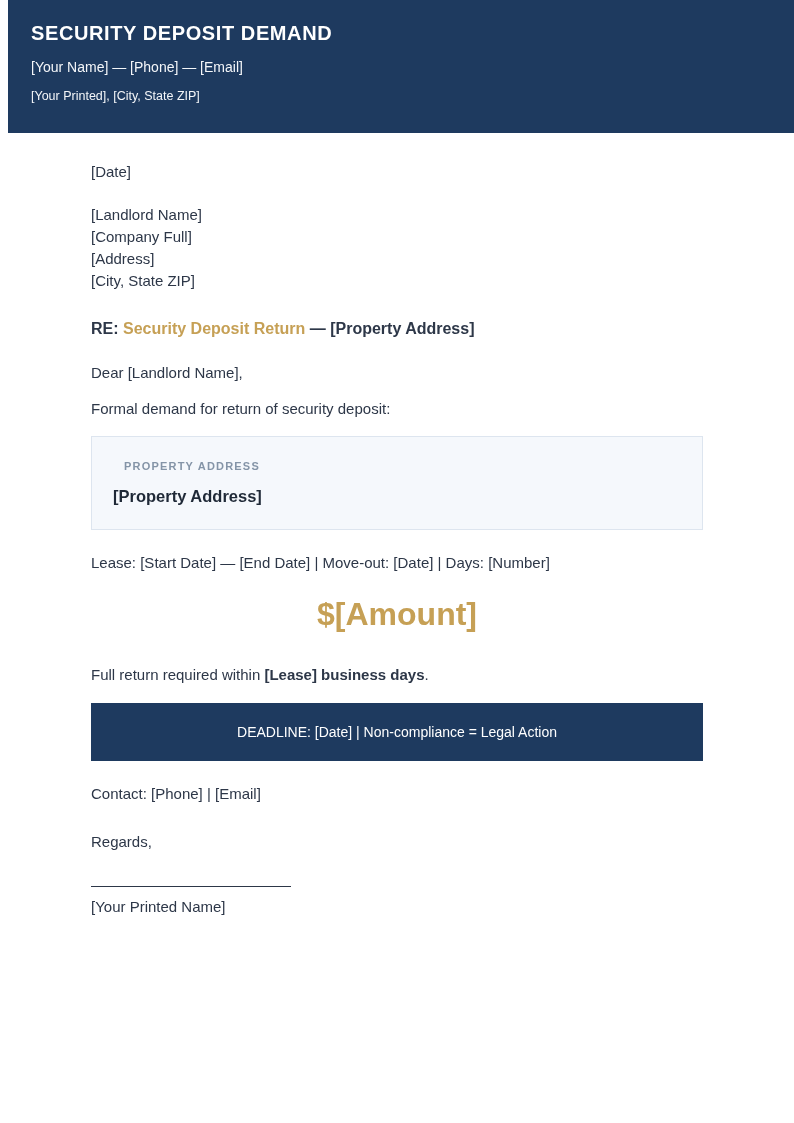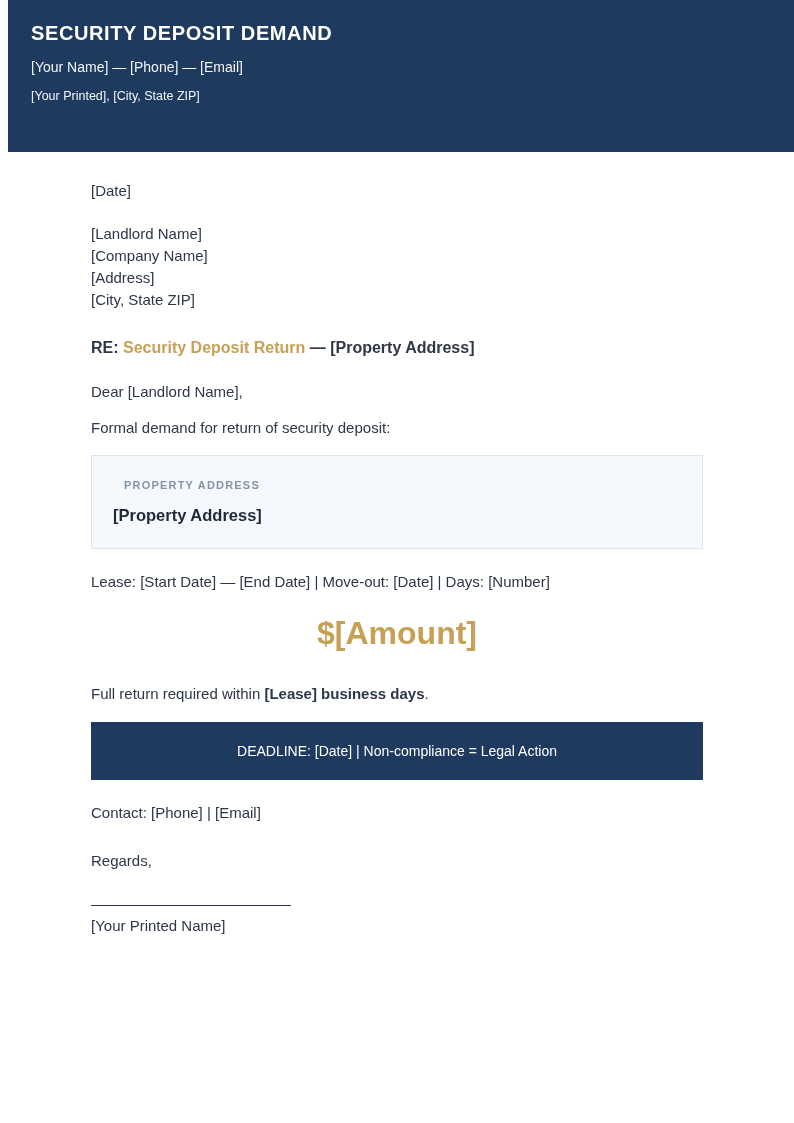--- a/index.html
+++ b/index.html
@@ -9,21 +9,21 @@
     height: 1123px;
     font-family: "Liberation Sans", sans-serif;
     color: var(--text, #2d3748);
     position: relative;
     overflow: hidden;
   }
 
   
   .letterhead {
     margin-left: 8px;            
-    height: 152px;
+    height: 133px;
     background: var(--navy, #1e3a5f);
     color: #ffffff;
     padding: 22px 24px 0 23px;
   }
   .letterhead h1 {
     font-size: 20px;
     font-weight: bold;
     letter-spacing: 0.6px;
     color: #ffffff;
   }
@@ -123,21 +123,21 @@
   <h1>SECURITY DEPOSIT DEMAND</h1>
   <div class="contact-line">[Your Name] — [Phone] — [Email]</div>
   <div class="address-line">[Your Printed], [City, State ZIP]</div>
 </header>
 
 <main class="letter">
   <p class="para date-line">[Date]</p>
 
   <div class="recipient-block">
     <div>[Landlord Name]</div>
-    <div>[Company Name]</div>
+    <div>[Company Full]</div>
     <div>[Address]</div>
     <div>[City, State ZIP]</div>
   </div>
 
   <p class="re-line"><span>RE: </span><span class="re-highlight">Security Deposit Return</span><span> — [Property Address]</span></p>
 
   <p class="para salutation">Dear [Landlord Name],</p>
 
   <p class="para intro">Formal demand for return of security deposit:</p>
 

